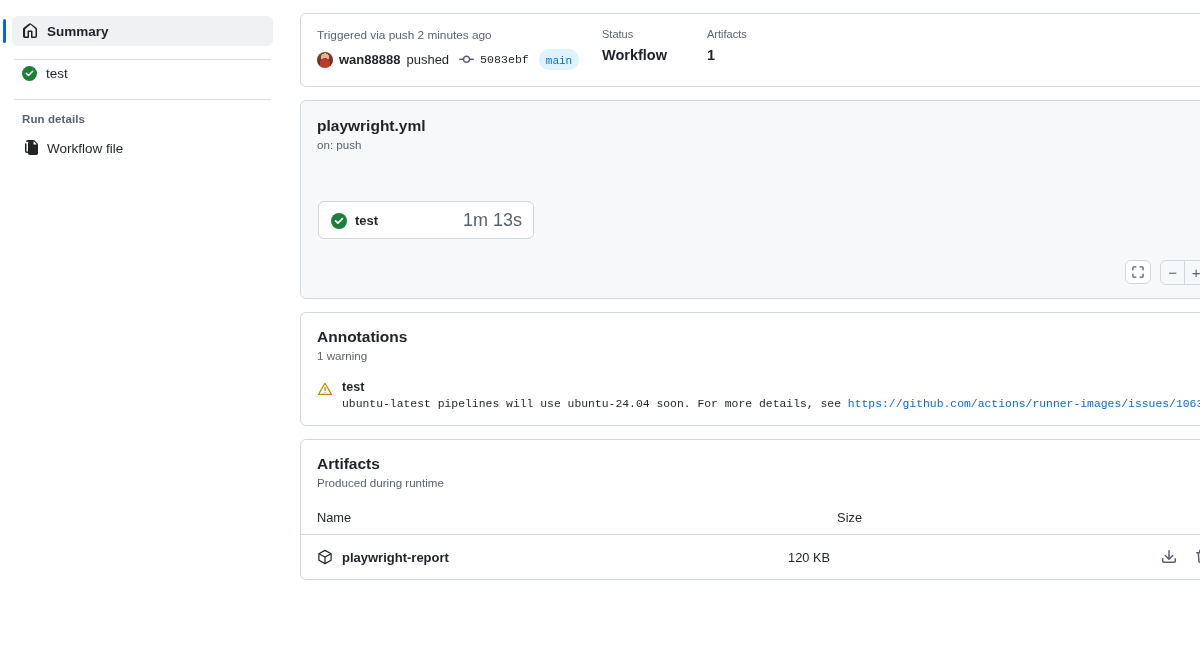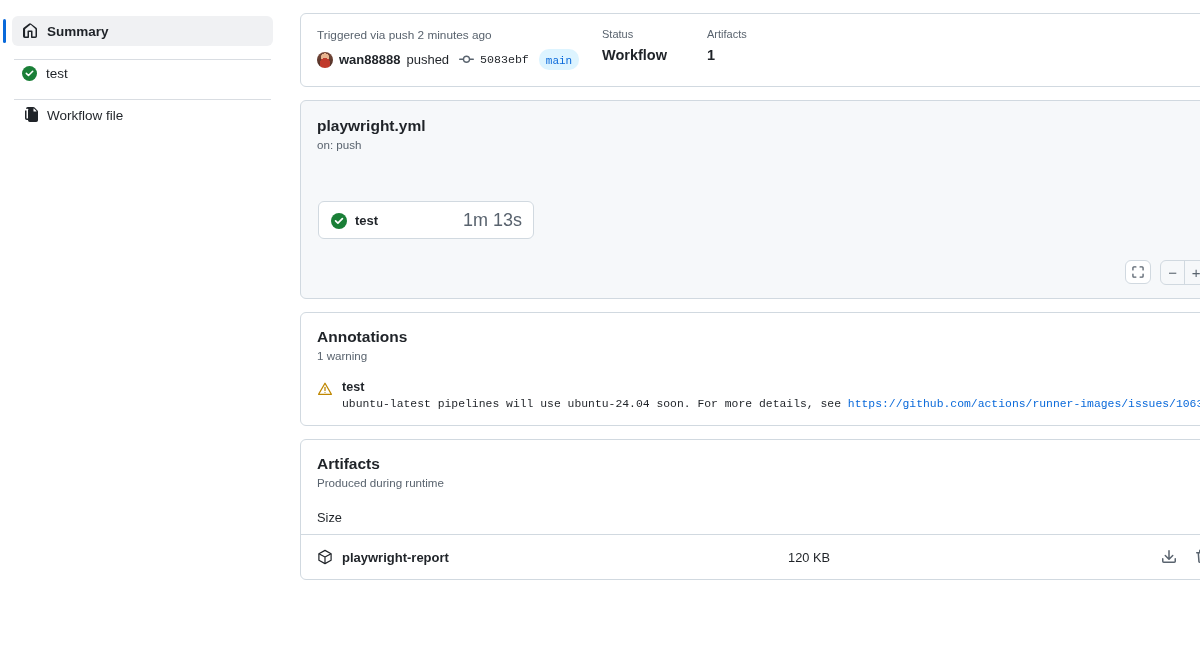--- a/index.html
+++ b/index.html
@@ -156,20 +156,21 @@
         <svg viewBox="0 0 16 16" width="15" height="15">
             <circle cx="8" cy="8" r="8" fill="#1a7f37"></circle>
             <path d="M11.4 5.6 6.9 10.1 4.6 7.8" stroke="#ffffff" stroke-width="1.7" fill="none" stroke-linecap="round" stroke-linejoin="round"></path>
           </svg>
       </span>
       <span>test</span>
     </div>
 
     <div class="divider"></div>
 
+    <div class="group-label">Run details</div>
 
 
     <div class="side-row">
       <span class="side-icon">
         <svg viewBox="0 0 16 16" width="16" height="16" fill="currentColor">
             <path d="M4 1.75C4 .784 4.784 0 5.75 0h5.586c.464 0 .909.184 1.237.513l2.914 2.914c.329.328.513.773.513 1.237v8.586A1.75 1.75 0 0 1 14.25 15h-6.5A1.75 1.75 0 0 1 6 13.25V13H4.75A1.75 1.75 0 0 1 3 11.25V3.5h1.5v7.75c0 .138.112.25.25.25H6V3.25C6 2.56 6.56 2 7.25 2ZM11.5 1.75v2.5c0 .138.112.25.25.25h2.5a.25.25 0 0 0 .177-.427l-2.5-2.5a.25.25 0 0 0-.427.177ZM5.75 1.5a.25.25 0 0 0-.25.25V2h.5v-.25a.25.25 0 0 0-.25-.25Z"></path>
             <path d="M1.75 4h3.5v1.5H2.5v7.25c0 .138.112.25.25.25H4V14H2.75A1.75 1.75 0 0 1 1 12.25V4.75c0-.414.336-.75.75-.75Z" opacity="0"></path>
             <path d="M6.5 6.75 4.9 8.35a.5.5 0 0 0 0 .7l1.6 1.6" stroke="currentColor" stroke-width="1.1" fill="none" stroke-linecap="round" opacity="0"></path>
           </svg>
       </span>
@@ -258,20 +259,21 @@
         </div>
       </div>
     </div>
 
     <div class="card">
       <div class="sec" style="padding-bottom:0">
         <div class="sec-title">Artifacts</div>
         <div class="sec-sub">Produced during runtime</div>
       </div>
       <div class="tbl-head">
+        <div class="th name">Name</div>
         <div class="th size">Size</div>
       </div>
       <div class="art-row">
         <div class="art-name">
           <span class="pkg-icon">
             <svg viewBox="0 0 16 16" width="16" height="16" fill="none" stroke="currentColor" stroke-width="1.2" stroke-linejoin="round">
               <path d="M8 1.4 14.1 4.7v6.6L8 14.6 1.9 11.3V4.7Z"></path>
               <path d="M1.9 4.7 8 8l6.1-3.3M8 8v6.6"></path>
             </svg>
           </span>

